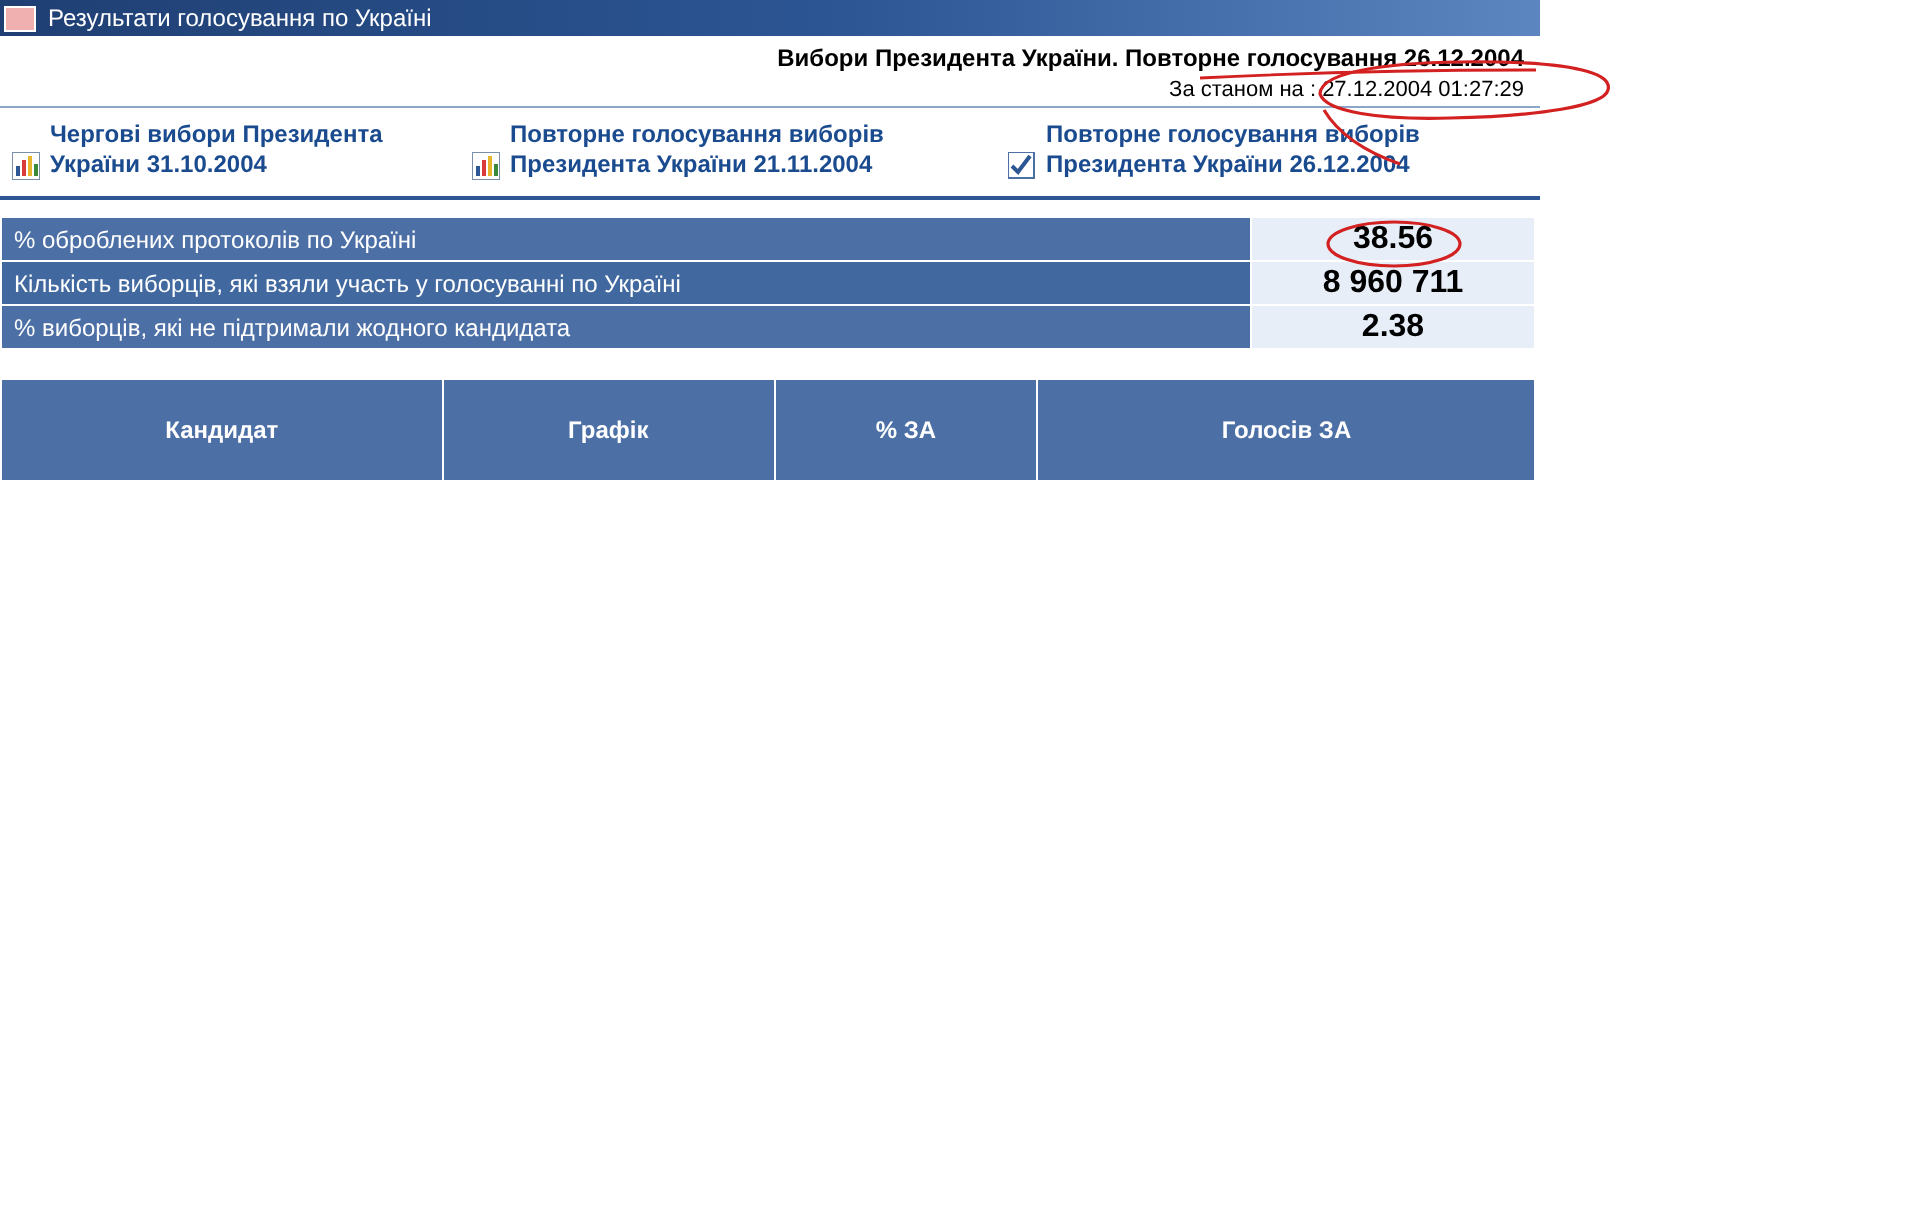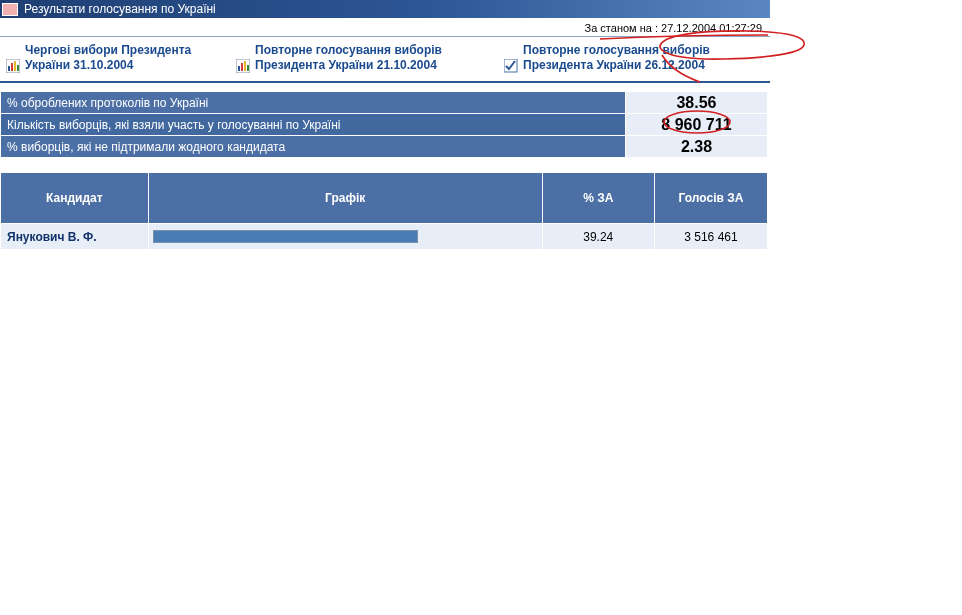--- a/index.html
+++ b/index.html
@@ -190,20 +190,21 @@
 <body>
 
 <div class="page">
 
   <div class="titlebar">
     <div class="tb-icon"></div>
     <div class="tb-text">Результати голосування по Україні</div>
   </div>
 
   <div class="header">
+    <div class="h-main">Вибори Президента України. Повторне голосування 26.12.2004</div>
     <div class="h-sub">За станом на : 27.12.2004 01:27:29</div>
   </div>
 
   <div class="rule"></div>
 
   <div class="navrow">
 
     <div class="navitem">
       <span class="nv-icon">
         <svg width="14" height="14" viewBox="0 0 14 14">
@@ -222,21 +223,21 @@
       <span class="nv-icon">
         <svg width="14" height="14" viewBox="0 0 14 14">
           <rect x="0" y="0" width="14" height="14" fill="#ffffff" stroke="#7a8fa8"></rect>
           <rect x="2" y="7" width="2" height="5" fill="#2c5694"></rect>
           <rect x="5" y="4" width="2" height="8" fill="#d93a3a"></rect>
           <rect x="8" y="2" width="2" height="10" fill="#e8b62c"></rect>
           <rect x="11" y="6" width="2" height="6" fill="#3b8a3b"></rect>
         </svg>
       </span>
       <span class="nv-label">Повторне голосування виборів
-Президента України 21.10.2004</span>
+Президента України 21.11.2004</span>
     </div>
 
     <div class="navitem current">
       <span class="nv-icon">
         <svg width="14" height="14" viewBox="0 0 14 14">
           <rect x="0" y="0" width="13" height="13" fill="#ffffff" stroke="#4c6fa5"></rect>
           <path d="M2 7 L5 10 L11 2" stroke="#2c5694" stroke-width="2" fill="none"></path>
         </svg>
       </span>
       <span class="nv-label">Повторне голосування виборів
@@ -267,28 +268,20 @@
   <table class="results">
     <thead>
       <tr>
         <th>Кандидат</th>
         <th>Графік</th>
         <th>% ЗА</th>
         <th>Голосів ЗА</th>
       </tr>
     </thead>
     <tbody>
-      <tr>
-        <td class="cand">Янукович В. Ф.</td>
-        <td class="chart">
-          <div class="bar" id="bar1" style="width: 69%; background: rgb(74, 123, 181);"></div>
-        </td>
-        <td class="pct">39.24</td>
-        <td class="votes">3 516 461</td>
-      </tr>
     </tbody>
   </table>
 
 </div>
 
 <svg id="annot-svg">
   <ellipse cx="697" cy="122" rx="33" ry="11" fill="none" stroke="#d32020" stroke-width="1.6"></ellipse>
   <path d="M660 47 C660 35, 700 30, 750 31 C793 32, 806 38, 804 45 C802 53, 770 58, 725 59 C690 60, 663 56, 660 47 Z" fill="none" stroke="#d32020" stroke-width="1.6"></path>
   <path d="M662 55 C668 65, 680 75, 700 82" fill="none" stroke="#d32020" stroke-width="1.6"></path>
   <path d="M600 39 C660 36, 720 35, 768 35" fill="none" stroke="#d32020" stroke-width="1.4"></path>

